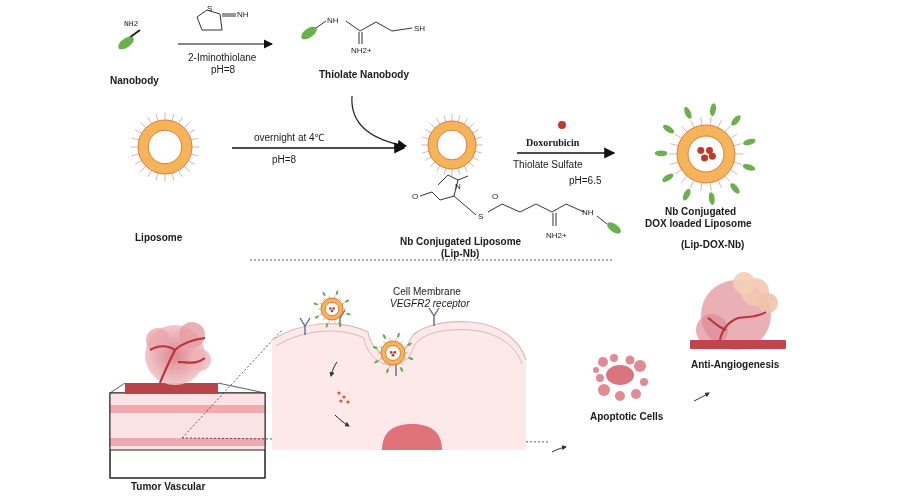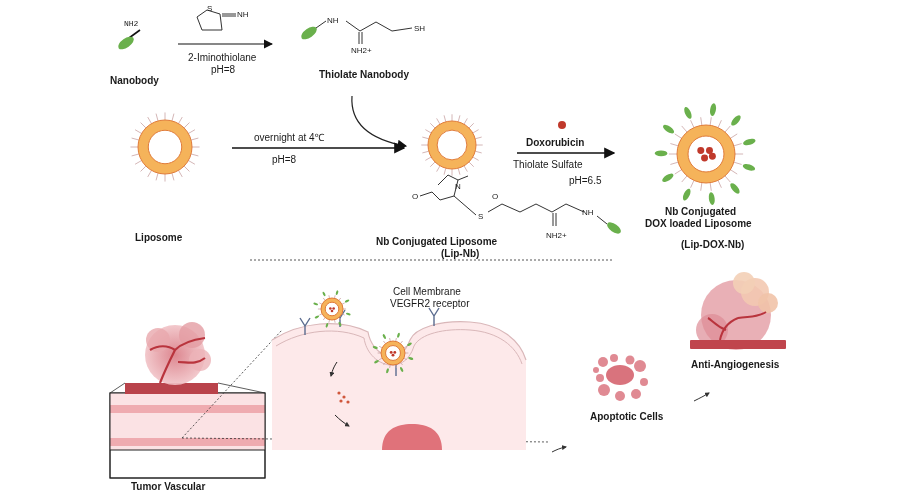--- a/index.html
+++ b/index.html
@@ -310,29 +310,29 @@
 <span class="lbl small" style="left:254px;top:130px;">overnight at 4℃</span>
 <span class="lbl small" style="left:272px;top:154px;">pH=8</span>
 <span class="lbl bold" style="left:135px;top:232px;">Liposome</span>
 
 <span class="lbl chem" style="left:455px;top:182px;">N</span>
 <span class="lbl chem" style="left:412px;top:192px;">O</span>
 <span class="lbl chem" style="left:492px;top:192px;">O</span>
 <span class="lbl chem" style="left:478px;top:212px;">S</span>
 <span class="lbl chem" style="left:582px;top:208px;">NH</span>
 <span class="lbl chem" style="left:546px;top:231px;">NH2+</span>
-<span class="lbl bold" style="left:376px;top:236px;">Nb Conjugated Liposome</span>
+<span class="lbl bold" style="left:400px;top:236px;">Nb Conjugated Liposome</span>
 <span class="lbl bold" style="left:441px;top:248px;">(Lip-Nb)</span>
 
-<span class="lbl bold" style="left:526px;top:137px;">Doxorubicin</span>
+<span class="lbl bold" style="left:526px;top:137px;font-family:Liberation Serif, serif;">Doxorubicin</span>
 <span class="lbl small" style="left:513px;top:159px;">Thiolate Sulfate</span>
 <span class="lbl small" style="left:541px;top:175px;margin-left:28px;">pH=6.5</span>
 
 <span class="lbl bold" style="left:665px;top:206px;">Nb Conjugated</span>
 <span class="lbl bold" style="left:645px;top:218px;">DOX loaded Liposome</span>
 <span class="lbl bold" style="left:681px;top:222px;margin-top:17px;">(Lip-DOX-Nb)</span>
 
 <span class="lbl small" style="left:393px;top:286px;">Cell Membrane</span>
-<span class="lbl small" style="left:390px;top:298px;">VEGFR2 receptor</span>
+<span class="lbl small" style="left:390px;top:298px;font-style:italic;">VEGFR2 receptor</span>
 
 <span class="lbl bold" style="left:131px;top:481px;">Tumor Vascular</span>
 <span class="lbl bold" style="left:590px;top:411px;">Apoptotic Cells</span>
 <span class="lbl bold" style="left:691px;top:359px;">Anti-Angiogenesis</span>
 
 </body></html>

